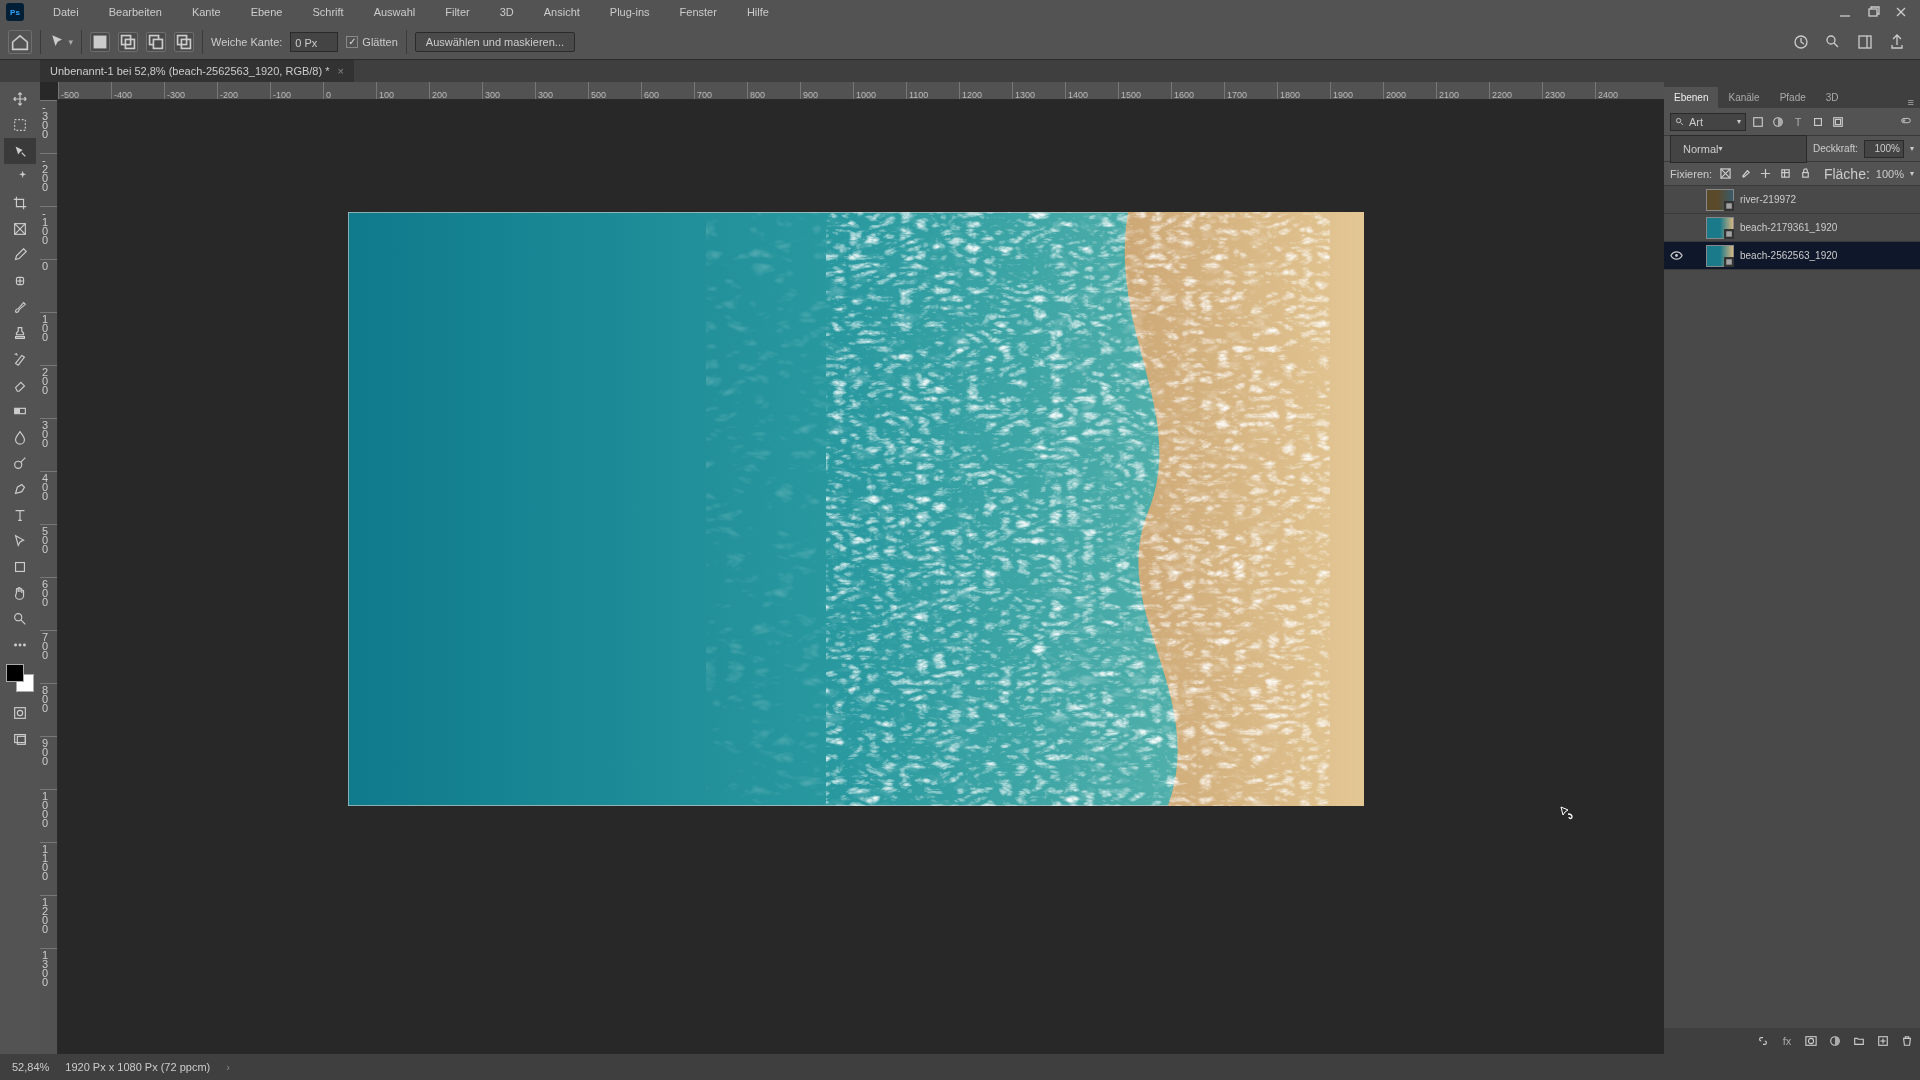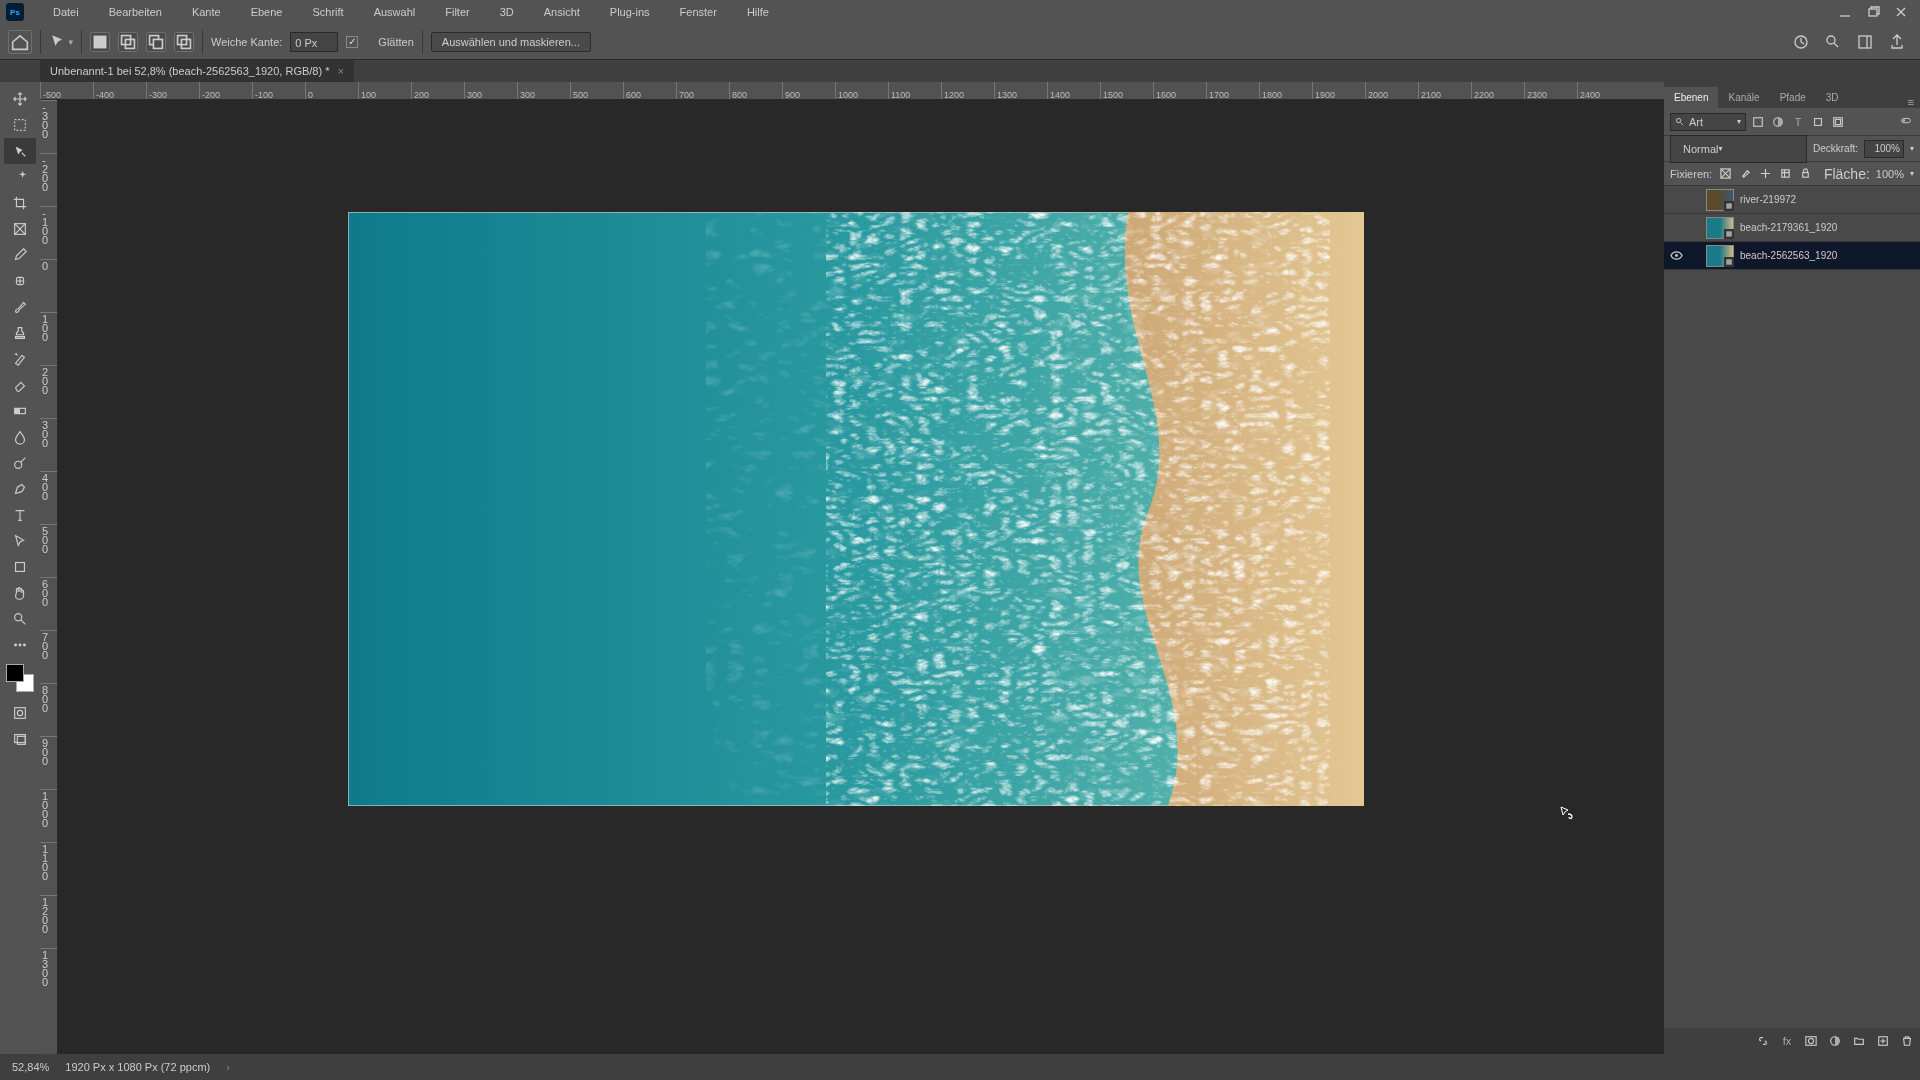--- a/index.html
+++ b/index.html
@@ -12,21 +12,21 @@
 .menubar .winbtns{margin-left:auto;display:flex;gap:14px;padding-right:6px}
 .menubar .winbtns span{width:14px;height:14px;display:flex;align-items:center;justify-content:center;cursor:default}
 
 .optbar{height:36px;background:#535353;border-bottom:1px solid #2a2a2a;display:flex;align-items:center;padding:0 8px;gap:8px}
 .optbar .home{width:24px;height:24px;display:flex;align-items:center;justify-content:center;border:1px solid #6e6e6e;border-radius:2px}
 .optbar .tool{width:24px;height:24px;display:flex;align-items:center;justify-content:center}
 .optbar .sep{width:1px;height:24px;background:#3a3a3a}
 .optbar .iconbtn{width:20px;height:20px;border:1px solid #6e6e6e;display:flex;align-items:center;justify-content:center;border-radius:2px;background:#4a4a4a}
 .optbar .lbl{font-size:11px}
 .optbar .numfield{background:#444;border:1px solid #2a2a2a;width:48px;height:20px;line-height:20px;padding:0 4px}
-.optbar .chk{display:flex;align-items:flex-start;gap:20px}
+.optbar .chk{display:flex;align-items:flex-start;gap:4px}
 .optbar .chk .box{width:12px;height:12px;border:1px solid #888;display:flex;align-items:center;justify-content:center;background:#535353}
 .optbar .chk .box.checked::after{content:"✓";font-size:10px;color:#ddd}
 .optbar .wide{background:#4a4a4a;border:1px solid #2a2a2a;padding:3px 10px;border-radius:2px}
 .optbar .right{margin-left:auto;display:flex;gap:14px;align-items:center;padding-right:6px}
 .optbar .right span{width:18px;height:18px;display:flex;align-items:center;justify-content:center}
 
 .doctab{height:22px;background:#3f3f3f;display:flex;align-items:center}
 .doctab .tab{background:#323232;height:22px;display:flex;align-items:center;padding:0 10px;gap:8px;margin-left:40px;font-size:11px}
 .doctab .tab .close{color:#888}
 
@@ -34,21 +34,21 @@
 
 .toolbox{position:absolute;left:0;top:0;bottom:0;width:40px;background:#535353;display:flex;flex-direction:column;align-items:center;padding-top:4px;gap:0}
 .toolbox .t{width:32px;height:26px;display:flex;align-items:center;justify-content:center;position:relative}
 .toolbox .t.active{background:#3a3a3a}
 .toolbox .t svg{width:16px;height:16px}
 .toolbox .swatch{width:28px;height:28px;position:relative;margin-top:6px}
 .toolbox .swatch .fg{position:absolute;left:0;top:0;width:18px;height:18px;background:#000;border:1px solid #aaa}
 .toolbox .swatch .bg{position:absolute;right:0;bottom:0;width:18px;height:18px;background:#fff;border:1px solid #aaa}
 
 .canvaswrap{position:absolute;left:40px;top:0;right:256px;bottom:0;background:#282828}
-.ruler-h{position:absolute;left:0;right:0;top:0;height:18px;background:#525252;border-bottom:1px solid #2a2a2a;overflow:hidden}
+.ruler-h{position:absolute;left:18px;right:0;top:0;height:18px;background:#525252;border-bottom:1px solid #2a2a2a;overflow:hidden}
 .ruler-h .ticks{position:absolute;left:0;top:0;height:18px;display:flex}
 .ruler-h .tick{width:53px;font-size:9px;color:#bbb;border-left:1px solid #777;padding-left:2px;line-height:10px;padding-top:8px;flex-shrink:0}
 .ruler-v{position:absolute;left:0;top:18px;bottom:0;width:18px;background:#525252;border-right:1px solid #2a2a2a;overflow:hidden}
 .ruler-v .tick{height:53px;font-size:9px;color:#bbb;border-top:1px solid #777;padding-top:2px;writing-mode:horizontal-tb;line-height:9px;width:18px;padding-left:2px}
 .ruler-v .tick span{display:block}
 .canvas{position:absolute;left:18px;top:18px;right:0;bottom:0;background:#282828;overflow:hidden}
 .img{position:absolute;left:290px;top:112px;width:1016px;height:594px;background:#1a7a8a}
 .img svg{width:100%;height:100%;display:block}
 .cursor{position:absolute;left:1500px;top:704px;width:18px;height:18px}
 

